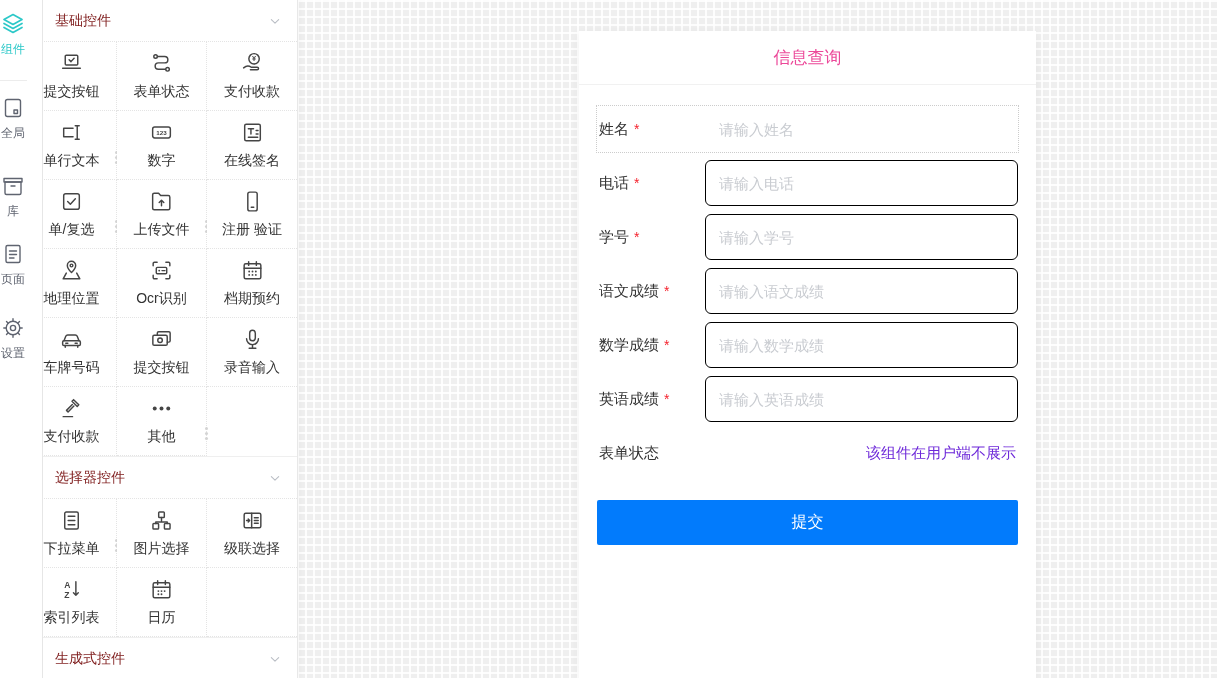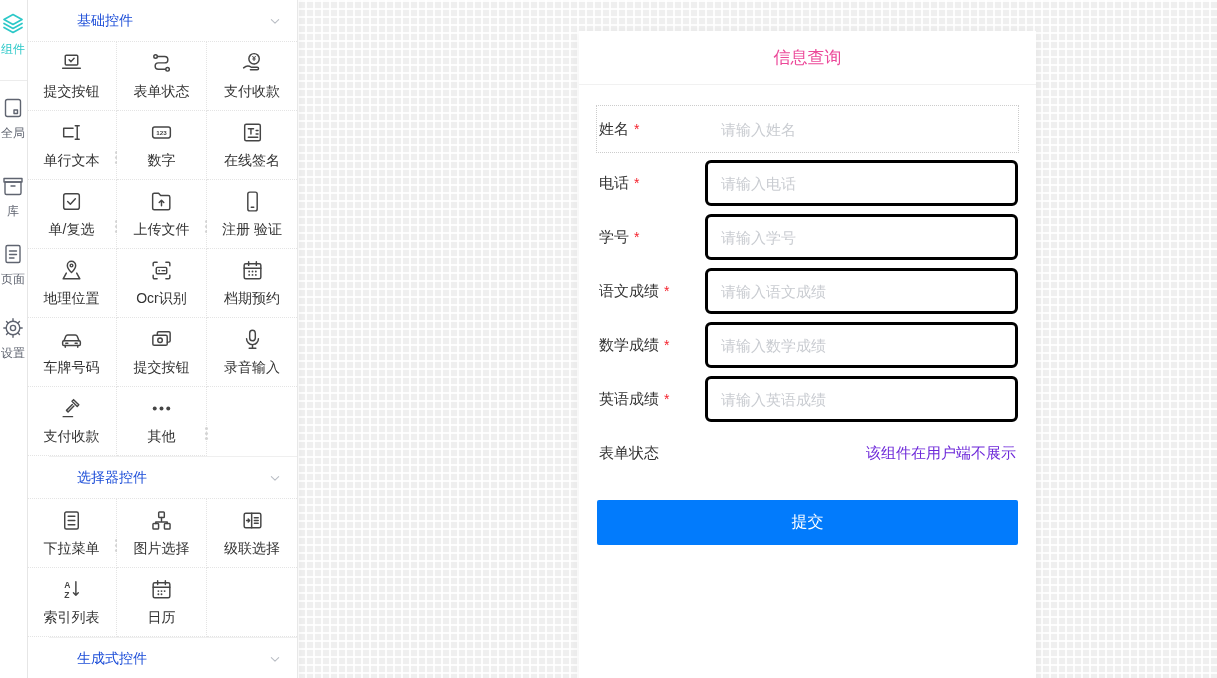--- a/index.html
+++ b/index.html
@@ -4,41 +4,41 @@
 <style>
   html,body{margin:0;padding:0;}
   body{
     width:1217px;height:678px;overflow:hidden;position:relative;
     font-family:"Liberation Sans","DejaVu Sans",sans-serif;
     background:#fff;-webkit-font-smoothing:antialiased;
   }
   
   .rail{
     position:absolute;left:0;top:0;width:27px;height:100%;
-    background:#fff;border-right:1px solid #e6e6e6;overflow:hidden;z-index:3;
+    background:#fff;border-right:1px solid #e6e6e6;overflow:hidden;z-index:3;padding-left:15px;
   }
   .rail-item{
     position:absolute;width:44px;left:-9px;text-align:center;
     color:#5f6470;cursor:pointer;
   }
   .rail-item .icon{display:block;height:26px;color:#5f6470;}
   .rail-item .icon svg{width:24px;height:24px;}
   .rail-label{display:block;font-size:12px;margin-top:3px;white-space:nowrap;}
   .rail-item.active, .rail-item.active .icon{color:var(--accent,#2cc8c8);}
   .rail-divider{position:absolute;left:0;top:80px;width:27px;height:1px;background:#ececec;}
   
   .widget-panel{
     position:absolute;left:27px;top:0;width:270px;height:100%;
     background:#fff;border-right:1px solid #e8e8e8;z-index:2;
     box-shadow:2px 0 6px rgba(0,0,0,.03);overflow:hidden;
   }
   .section-header{
     height:41px;display:flex;align-items:center;justify-content:space-between;
-    padding:0 14px 0 28px;color:#1d4ed8;font-size:14px;background:#fff;
-    border-top:1px solid #efefef;cursor:pointer;margin-left:22px;
+    padding:0 14px 0 28px;color:#7f1d1d;font-size:14px;background:#fff;
+    border-top:1px solid #efefef;cursor:pointer;
   }
   .section-header:first-child{border-top:none;}
   .section-header .icon{color:#b9bdc4;height:16px;}
   .section-header .icon svg{width:16px;height:16px;}
   .widget-grid{display:grid;grid-template-columns:repeat(3,1fr);border-top:1px dotted #e4e4e4;}
   .cell{
     box-sizing:border-box;height:69px;position:relative;
     border-right:1px dotted #e4e4e4;border-bottom:1px dotted #e4e4e4;
     display:flex;flex-direction:column;align-items:center;justify-content:center;
     gap:6px;background:#fff;cursor:grab;
@@ -73,21 +73,21 @@
   .field-row{
     height:46px;margin-bottom:8px;display:flex;align-items:center;position:relative;
     cursor:pointer;
   }
   .field-row.selected{outline:1px dotted #ccc;}
   .field-label{
     width:106px;flex:none;font-size:15px;color:#333;padding-left:2px;white-space:nowrap;
   }
   .req-star{color:var(--asterisk,#f5222d);margin-left:5px;font-size:14px;}
   .field-input{
-    flex:1;height:46px;box-sizing:border-box;border:3px solid #000000;border-radius:6px;
+    flex:1;height:46px;box-sizing:border-box;border:1px solid #000000;border-radius:6px;
     background:#fff;padding:0 13px;font-size:15px;color:#4d7c0f;outline:none;
     font-family:"Liberation Sans","DejaVu Sans",sans-serif;min-width:0;
   }
   .field-input::placeholder{color:#c9ccd1;opacity:1;}
   .field-row.selected .field-input{border-color:transparent;}
   .status-row{
     height:46px;margin-bottom:24px;display:flex;align-items:center;
     justify-content:space-between;cursor:pointer;
   }
   .status-label{font-size:15px;color:#333;padding-left:2px;}

